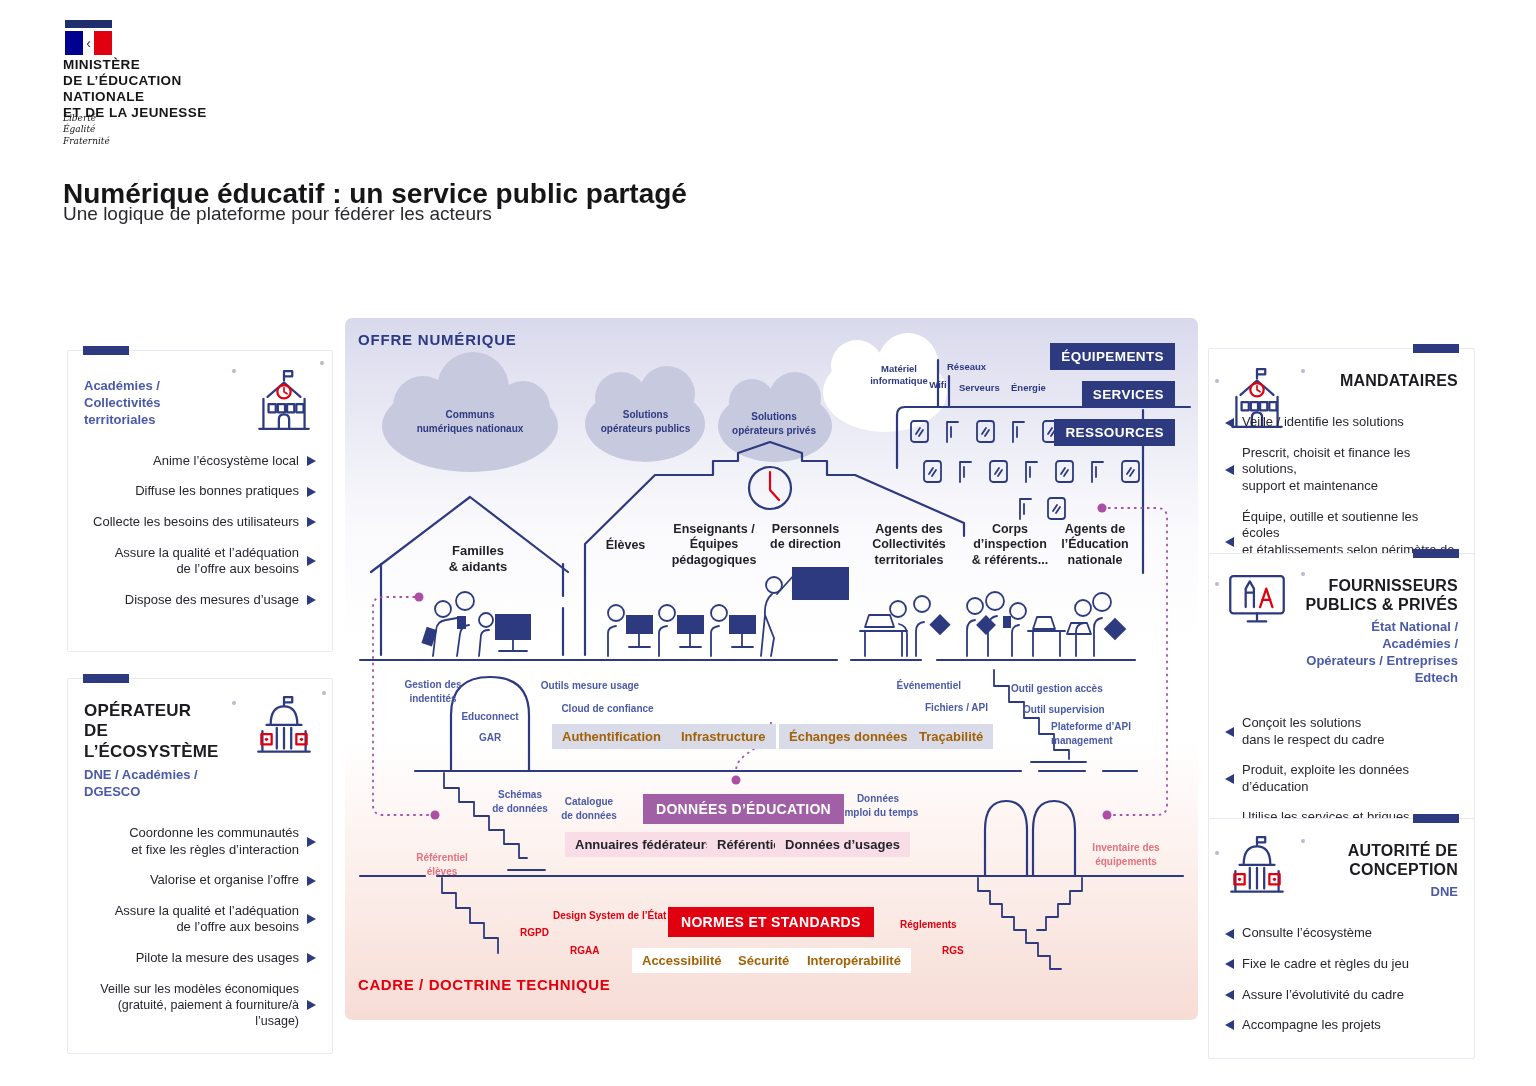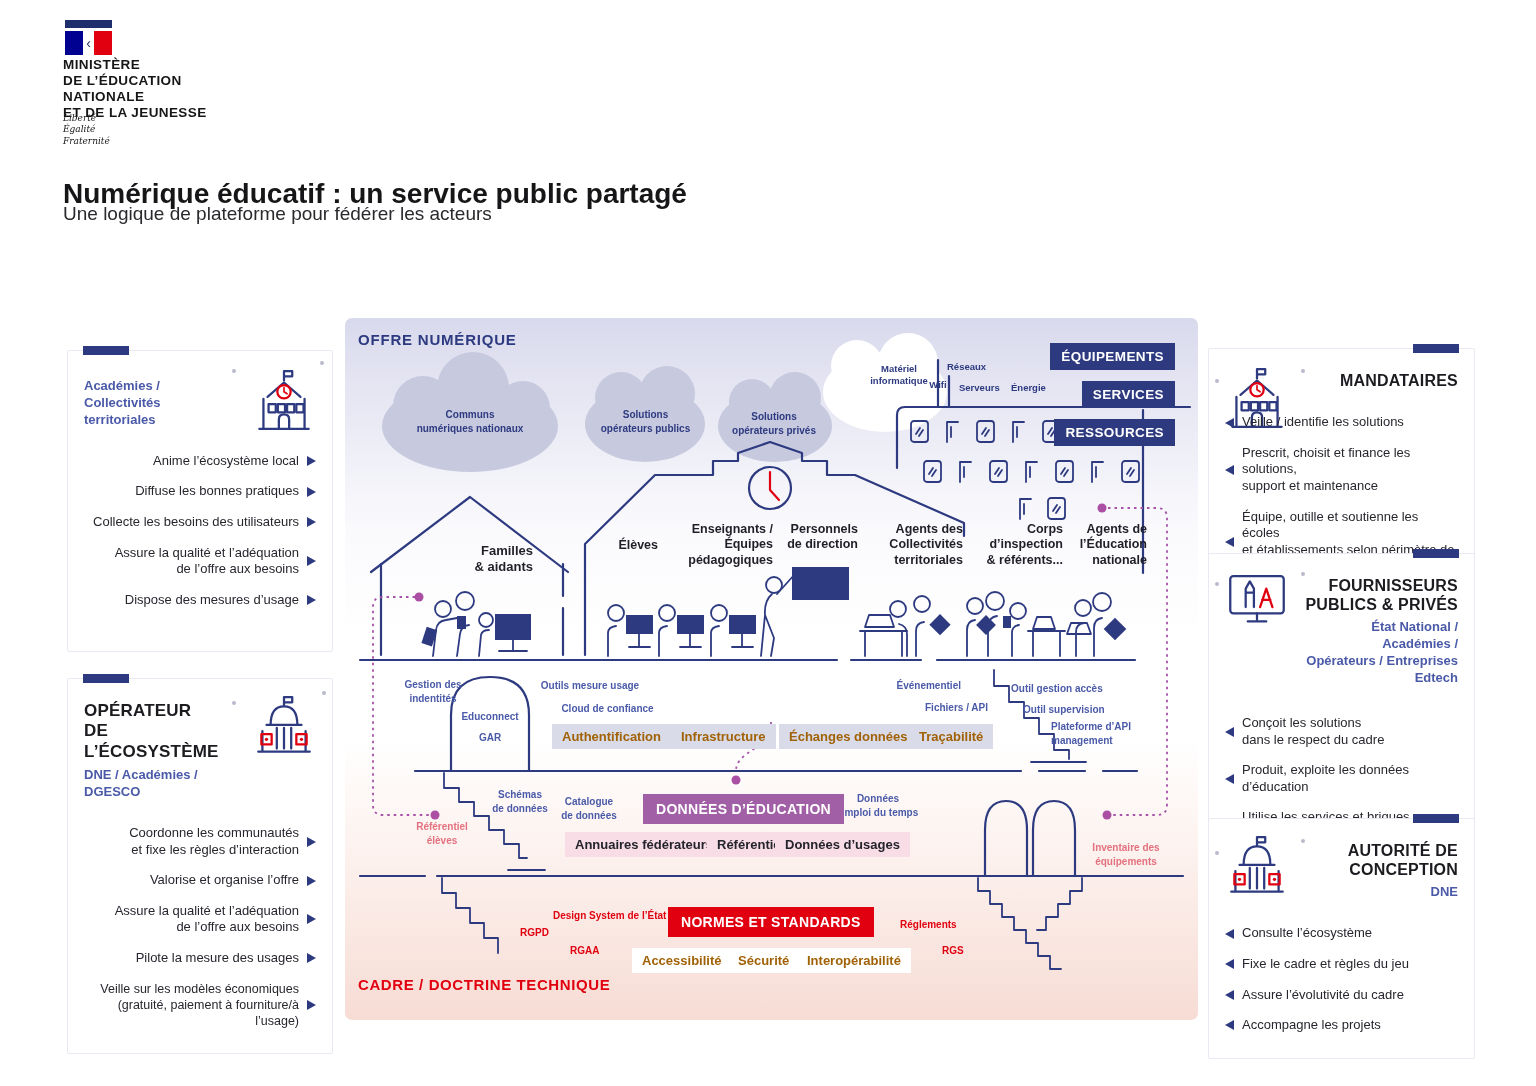--- a/index.html
+++ b/index.html
@@ -50,21 +50,21 @@
   .panel{position:absolute;left:345px;top:318px;width:853px;height:702px;border-radius:7px;
          background:linear-gradient(180deg,#d8d9ec 0%,#e4e4f2 9%,#fafafd 30%,#ffffff 46%,
                     #ffffff 60%,#fcf0ec 78%,#f7dcd5 100%);overflow:hidden;}
   .panel svg{position:absolute;left:0;top:0;}
   .dg-title{left:13px;top:13px;font-size:15px;font-weight:bold;color:#2d3a80;letter-spacing:.8px;}
   .cloud-txt{font-size:10px;font-weight:600;color:#2d3a80;text-align:center;line-height:1.35;}
   .inf{font-size:9.5px;font-weight:600;color:#2d3a80;line-height:1.3;}
   .badge-navy{position:absolute;background:#2d3a80;color:#fff;font-weight:bold;
               font-size:13.5px;padding:6px 11px;letter-spacing:.4px;}
   .actor{position:absolute;font-weight:bold;font-size:12.5px;color:#1f1f28;
-         text-align:right;line-height:1.22;}
+         text-align:center;line-height:1.22;}
   .dg-label{position:absolute;font-size:10px;font-weight:600;color:#4a5aa8;line-height:1.35;}
   .dg-label.ctr{text-align:center;} .dg-label.rgt{text-align:right;}
   .dg-label.salmon{color:#e4717f;}
   .dg-label.red{color:#e1000f;}
   .layer-badge{position:absolute;color:#fff;font-weight:bold;font-size:14px;
                padding:7px 13px;letter-spacing:.3px;}
   .lb-navy{background:#3a478f;} .lb-purple{background:#a15fa6;} .lb-red{background:#e1000f;}
   .chip{position:absolute;font-weight:bold;font-size:13px;padding:5px 10px;color:#20202a;}
   .chip.lav{background:#d9dbe9;color:#a16207;}
   .chip.pink{background:#f9dde6;color:#23232b;}
@@ -418,21 +418,21 @@
   <div class="dg-label rgt" style="left:548px;top:383px;width:95px;">Fichiers / API</div>
   <div class="dg-label" style="left:666px;top:364px;">Outil gestion accès</div>
   <div class="dg-label" style="left:678px;top:385px;">Outil supervision</div>
   <div class="dg-label pre" style="left:706px;top:402px;width:90px;">Plateforme d’API
 management</div>
 
   <div class="dg-label ctr pre" style="left:130px;top:470px;width:90px;">Schémas
 de données</div>
   <div class="dg-label ctr pre" style="left:204px;top:477px;width:80px;">Catalogue
 de données</div>
-  <div class="dg-label ctr pre salmon" style="left:57px;top:502px;width:80px;">Référentiel
+  <div class="dg-label ctr pre salmon" style="left:57px;top:533px;width:80px;">Référentiel
 élèves</div>
   <div class="dg-label ctr pre" style="left:487px;top:474px;width:92px;">Données
 Emploi du temps</div>
   <div class="dg-label ctr pre salmon" style="left:735px;top:523px;width:92px;">Inventaire des
 équipements</div>
   <div class="layer-badge lb-purple" style="left:298px;top:476px;">DONNÉES D’ÉDUCATION</div>
   <div class="chip pink" style="left:220px;top:514px;">Annuaires fédérateurs</div>
   <div class="chip pink" style="left:362px;top:514px;">Référentiels</div>
   <div class="chip pink" style="left:430px;top:514px;">Données d’usages</div>
 

